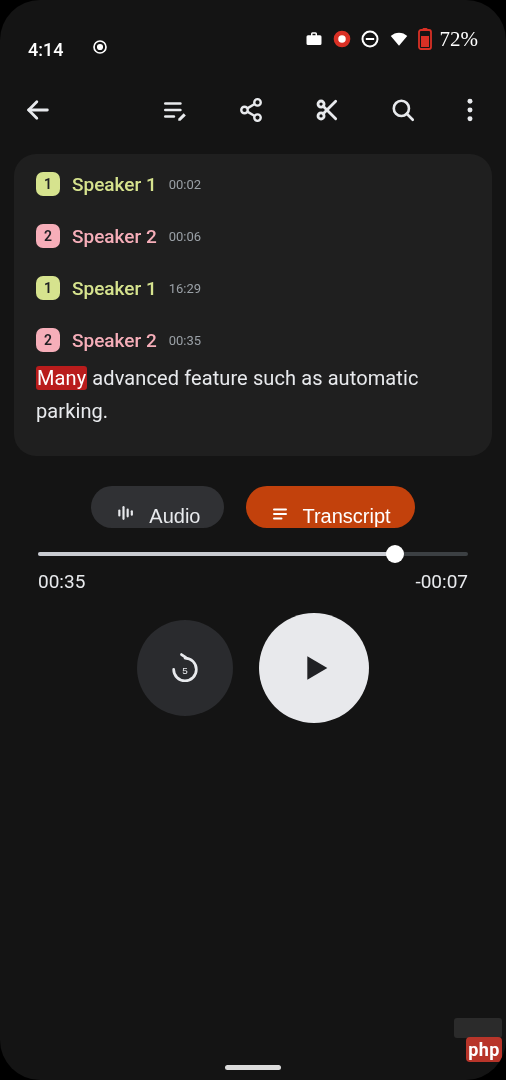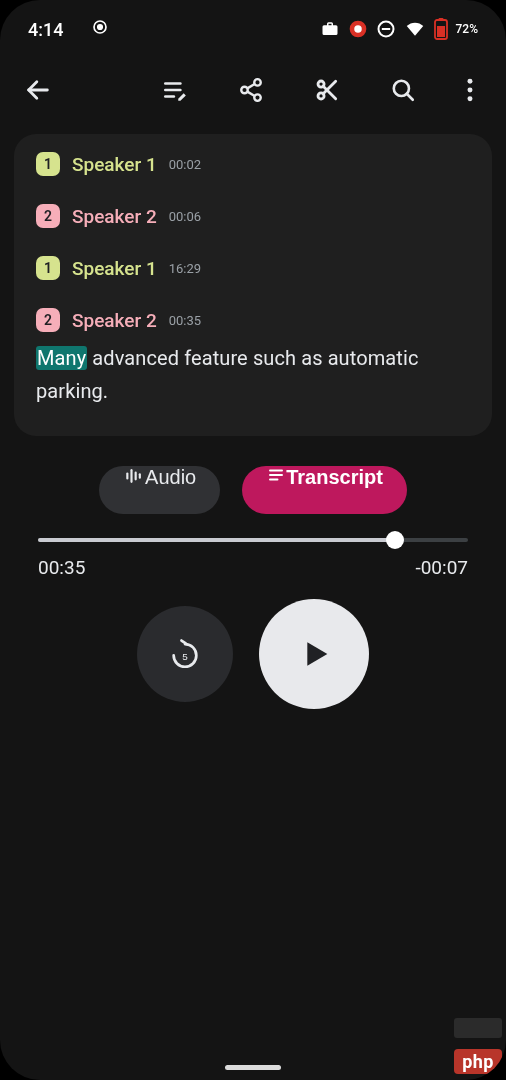--- a/index.html
+++ b/index.html
@@ -13,24 +13,24 @@
     border-radius: 40px;
     overflow: hidden;
   }
 
   
   .status-bar {
     display: flex; justify-content: space-between; align-items: center;
     padding: 18px 28px 8px 28px;
     font-size: 18px; font-weight: 500; color: #fff;
   }
-  .status-left { display: flex; align-items: center; gap: 28px; }
+  .status-left { display: flex; align-items: center; gap: 28px; margin-top: 20px; }
   .status-right { display: flex; align-items: center; gap: 8px; }
   .status-right svg, .status-right .glyph { display: block; }
-  .battery-pct { font-size: 12px; font-weight: 500; }
+  .battery-pct { font-size: 21px; font-weight: 500; font-family: Liberation Serif, serif; }
 
   
   .toolbar {
     display: flex; align-items: center; justify-content: space-between;
     padding: 22px 18px 10px 18px;
   }
   .toolbar-actions { display: flex; align-items: center; gap: 38px; margin-right: 8px; }
   .icon-btn { background: none; border: none; cursor: pointer; padding: 6px; color: #e8eaed; }
   .icon-btn svg { display: block; }
 
@@ -49,34 +49,34 @@
     display: flex; align-items: center; justify-content: center;
     font-size: 14px; font-weight: 600; color: #202124;
   }
   .badge.sp1 { background: #d6e38e; }
   .badge.sp2 { background: #f6aeb9; }
   .speaker-name { font-size: 19px; font-weight: 500; }
   .speaker-name.sp1 { color: #d6e38e; }
   .speaker-name.sp2 { color: #f6aeb9; }
   .seg-time { font-size: 13px; color: #9aa0a6; }
   .seg-text { font-size: 20px; line-height: 1.65; color: #e8eaed; letter-spacing: 0.1px; }
-  .hl { background: #0f766e; color: #fff; border-radius: 3px; padding: 0 1px; }
+  .hl { background: #b91c1c; color: #fff; border-radius: 3px; padding: 0 1px; }
 
   
   .view-toggle {
     display: flex; justify-content: center; gap: 22px;
     margin-top: 30px;
   }
   .chip {
-    display: inline-flex; align-items: flex-start; gap: 0;
-    height: 48px; padding: 0 24px; border-radius: 26px;
+    display: inline-flex; align-items: flex-end; gap: 12px;
+    height: 42px; padding: 0 24px; border-radius: 26px;
     border: none; font-size: 20px; font-weight: 500; cursor: pointer;
   }
   .chip.inactive { background: #303134; color: #e8eaed; }
-  .chip.active { background: #be185d; color: #fff; font-weight: bold; }
+  .chip.active { background: #c2410c; color: #fff; }
 
   
   .seek-wrap { padding: 24px 38px 0 38px; }
   .seek-track {
     position: relative; height: 4px; background: #3c4043; border-radius: 2px;
   }
   .seek-fill {
     position: absolute; left: 0; top: 0; bottom: 0;
     background: #c9cbd1; border-radius: 2px;
   }
@@ -102,23 +102,23 @@
   }
 
   
   .gesture-bar {
     position: absolute; bottom: 10px; left: 50%; transform: translateX(-50%);
     width: 56px; height: 5px; background: #fff; border-radius: 3px; opacity: 0.85;
   }
 
   
   .watermark {
-    position: absolute; right: 4px; bottom: 6px;
+    position: absolute; right: 4px; bottom: 18px;
     background: #b8352a; color: #fff; font-weight: 700;
-    font-size: 18px; padding: 2px 8px; border-radius: 4px;
+    font-size: 18px; padding: 2px 2px; border-radius: 4px;
     letter-spacing: 0.5px;
   }
   .watermark-side {
     position: absolute; right: 4px; bottom: 42px; width: 48px; height: 20px;
     background: #2b2b2b; border-radius: 3px;
   }
 </style>
 </head>
 <body>
 

